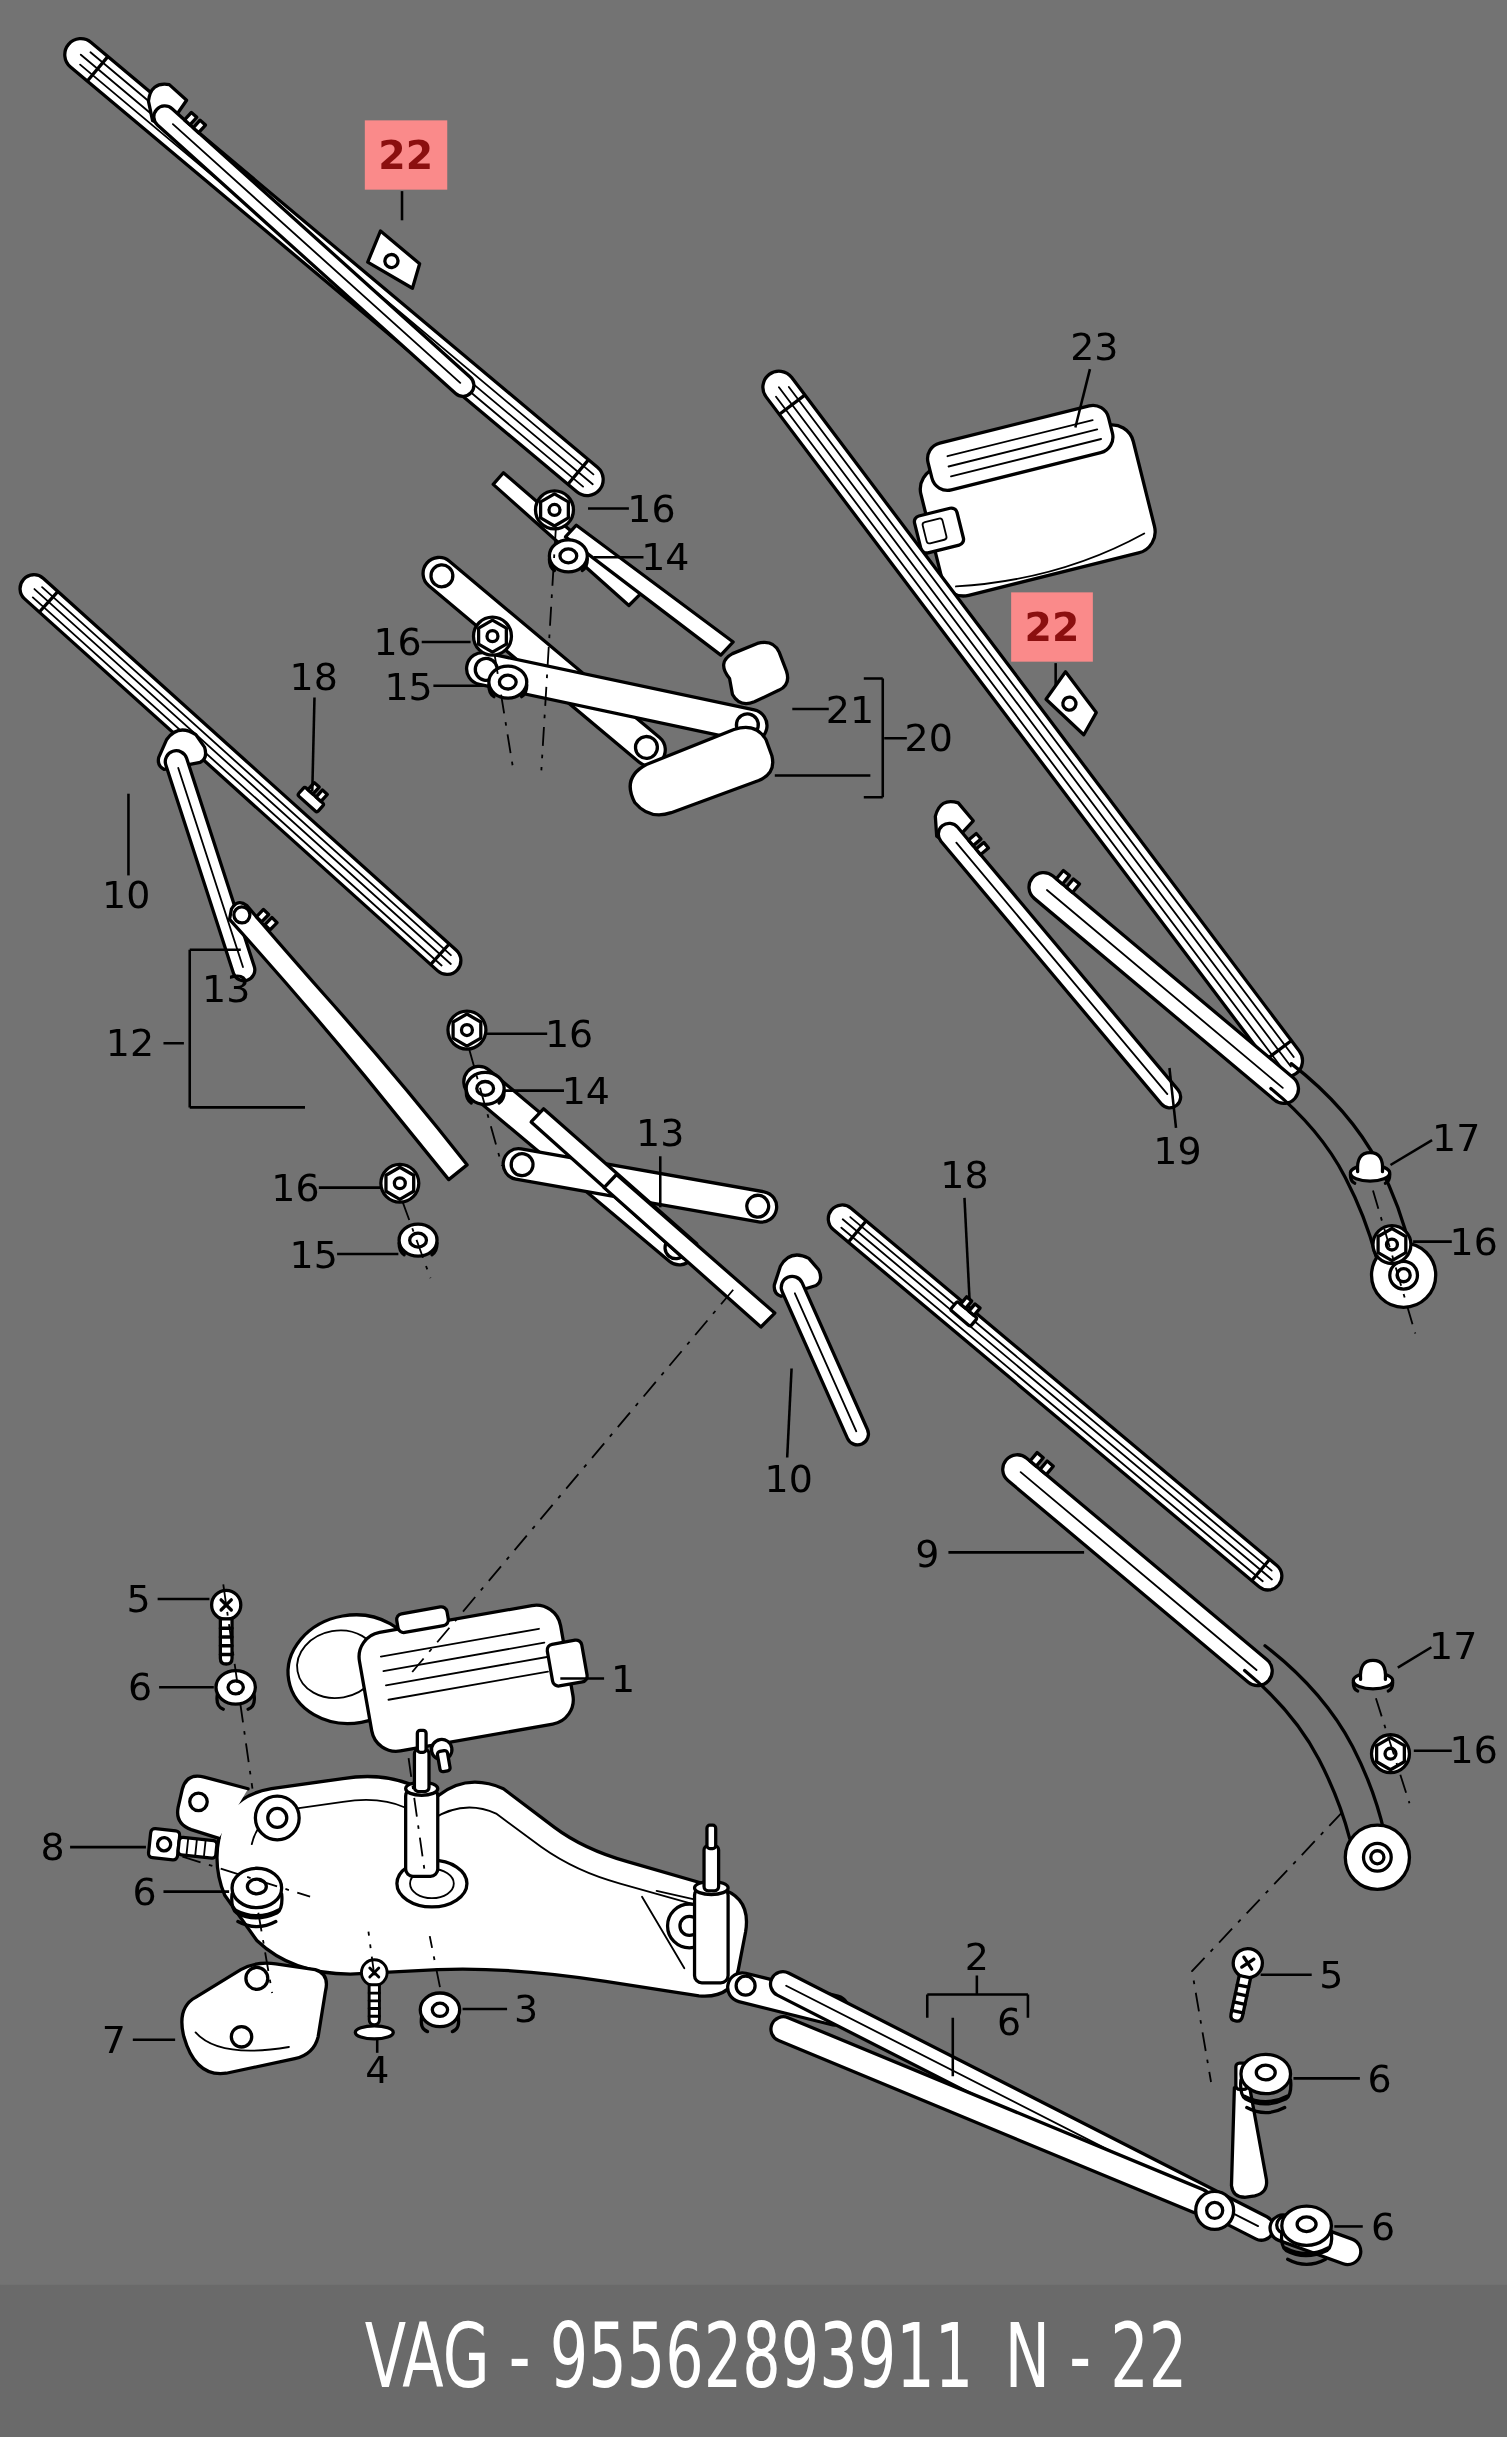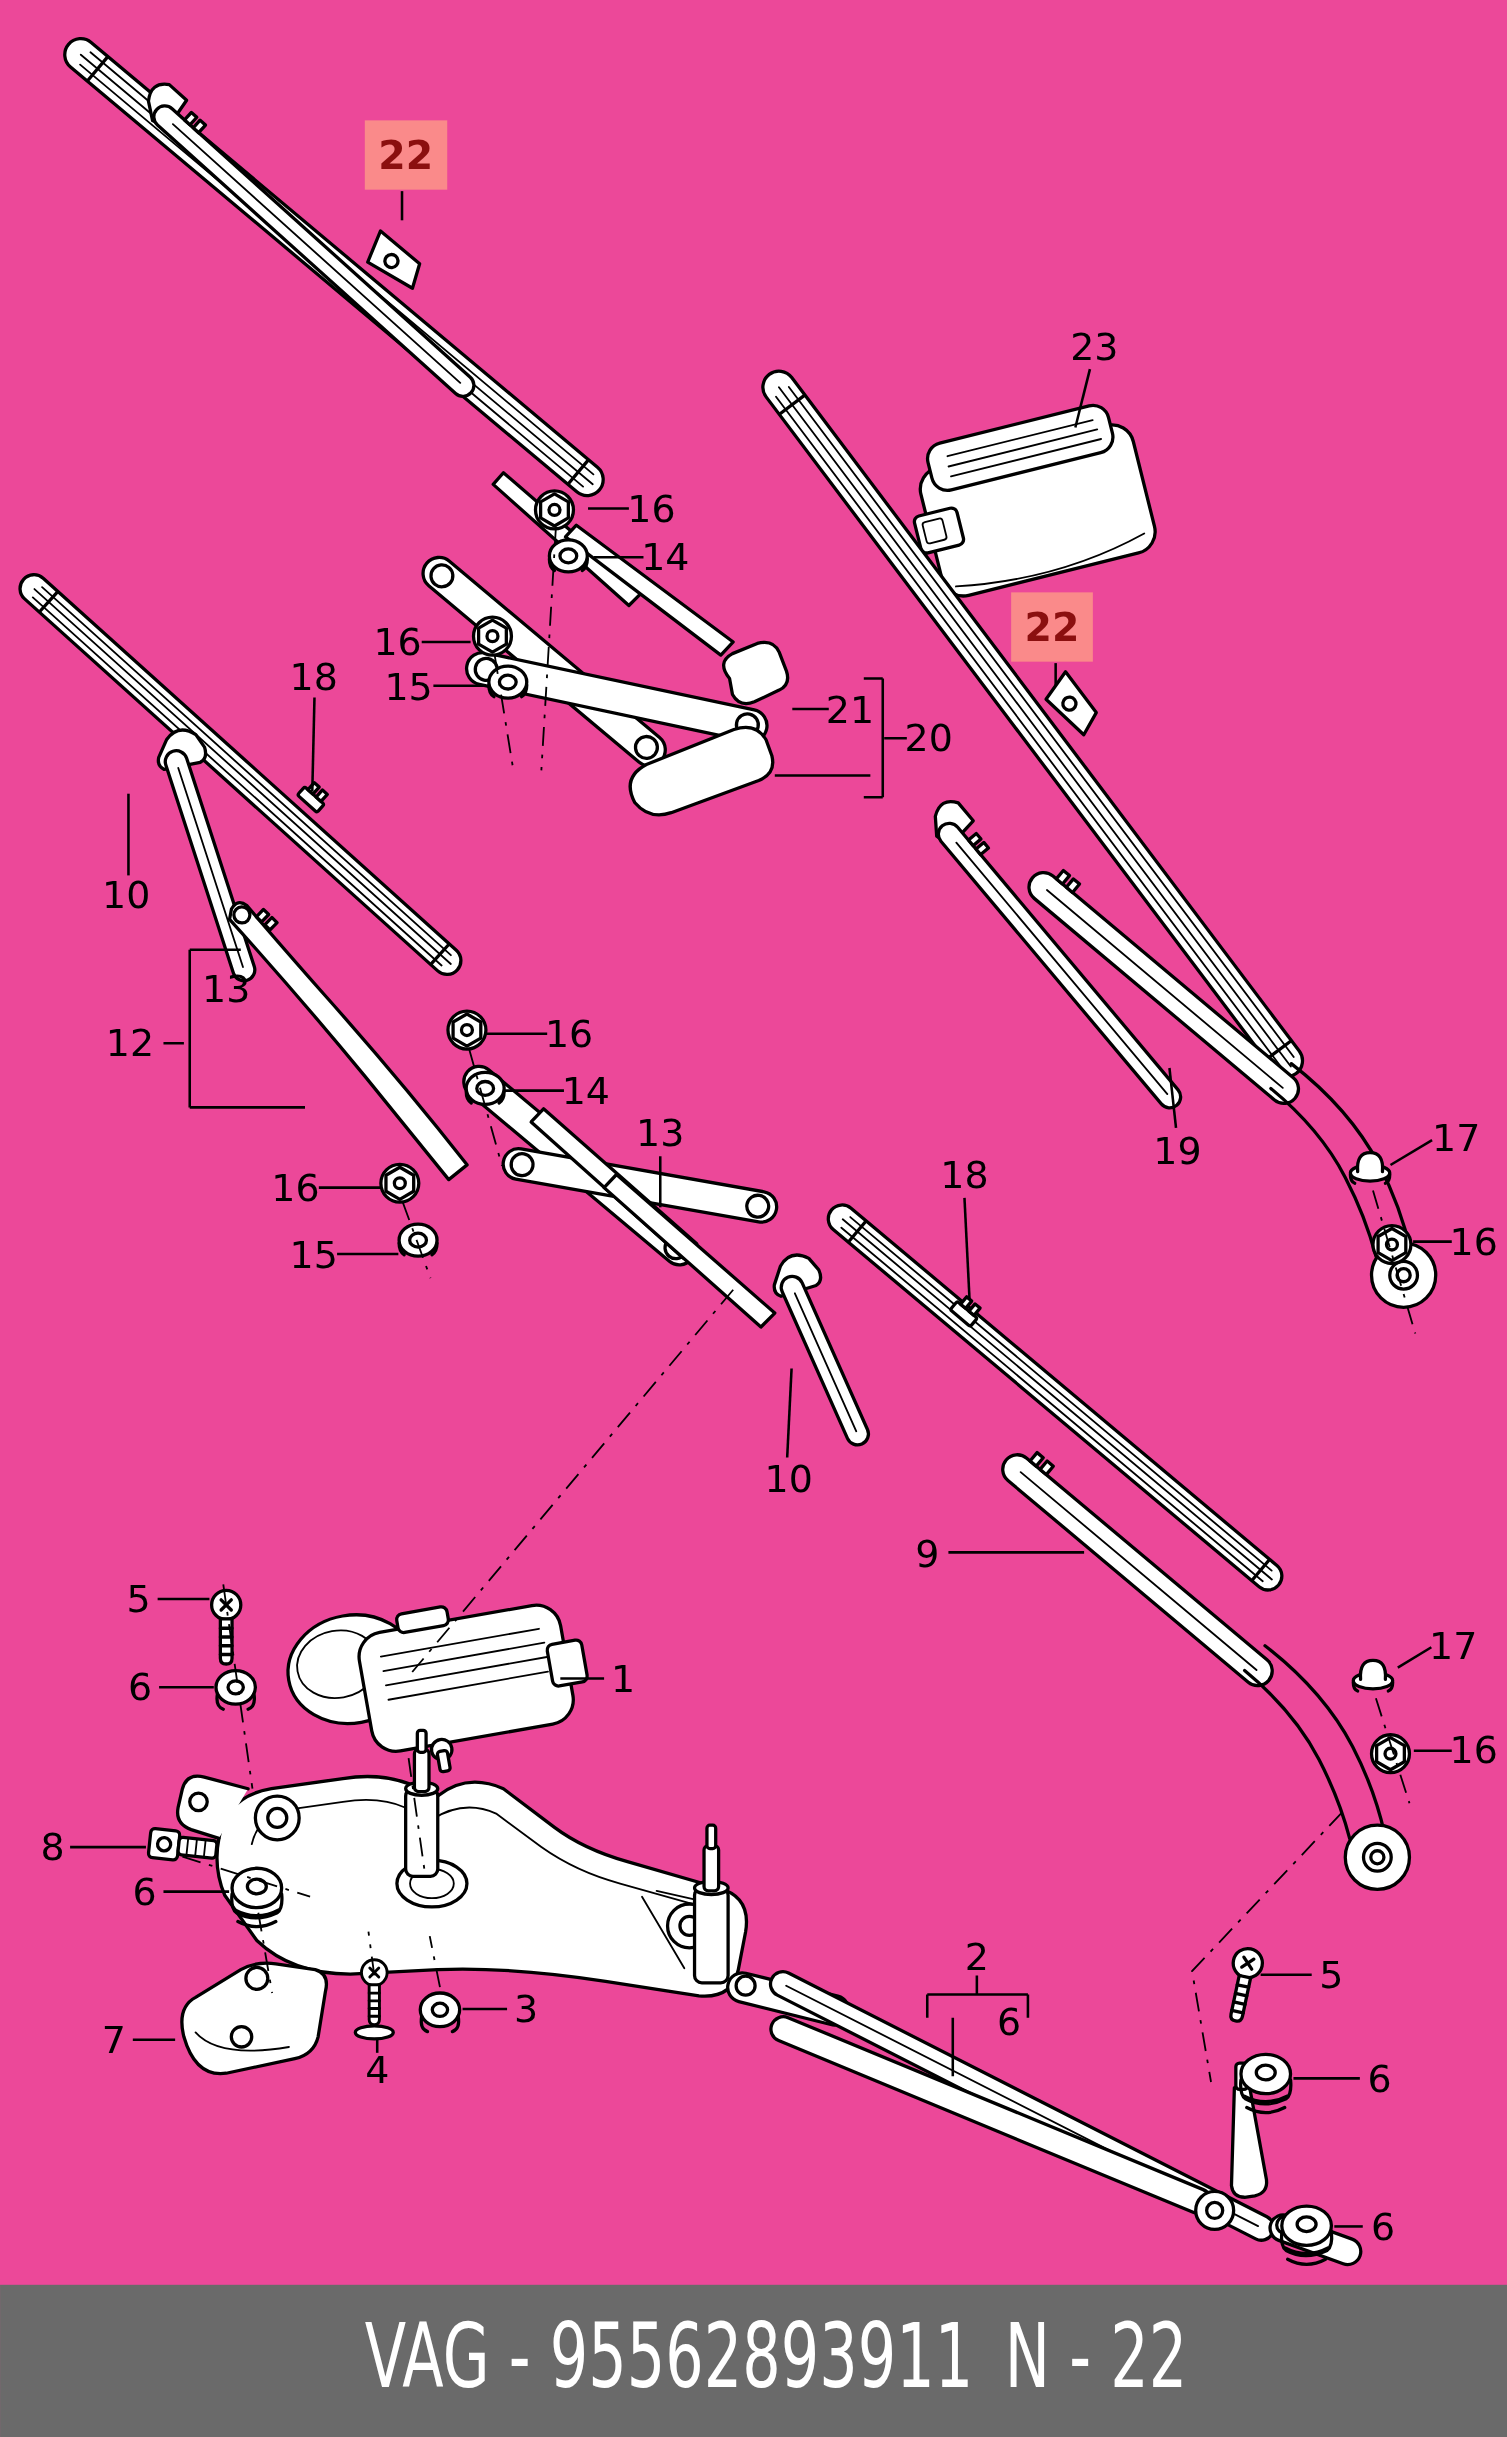--- a/index.html
+++ b/index.html
@@ -1,16 +1,16 @@
 <!DOCTYPE html>
 <html style="font-size:11.7px"><head>
 <meta charset="utf-8">
 <style>
   html,body{margin:0;padding:0;background:#fff;}
-  .page{position:relative;width:1508px;height:2438px;background:#ec4899;overflow:hidden;}
+  .page{position:relative;width:1508px;height:2438px;background:#737373;overflow:hidden;}
   svg{position:absolute;left:0;top:0;display:block;}
   .callout{font-family:"DejaVu Sans","Liberation Sans",sans-serif;font-size:52px;fill:#000;text-anchor:middle;}
   .callout-hl{font-family:"DejaVu Sans","Liberation Sans",sans-serif;font-size:54px;text-anchor:middle;font-weight:bold;}
   .footer-text{font-family:"DejaVu Sans","Liberation Sans",sans-serif;font-size:122px;}
 </style>
 </head>
 <body>
 
 <div class="page">
 <svg width="1508" height="2438" viewBox="0 0 2067 3342" xmlns="http://www.w3.org/2000/svg">

